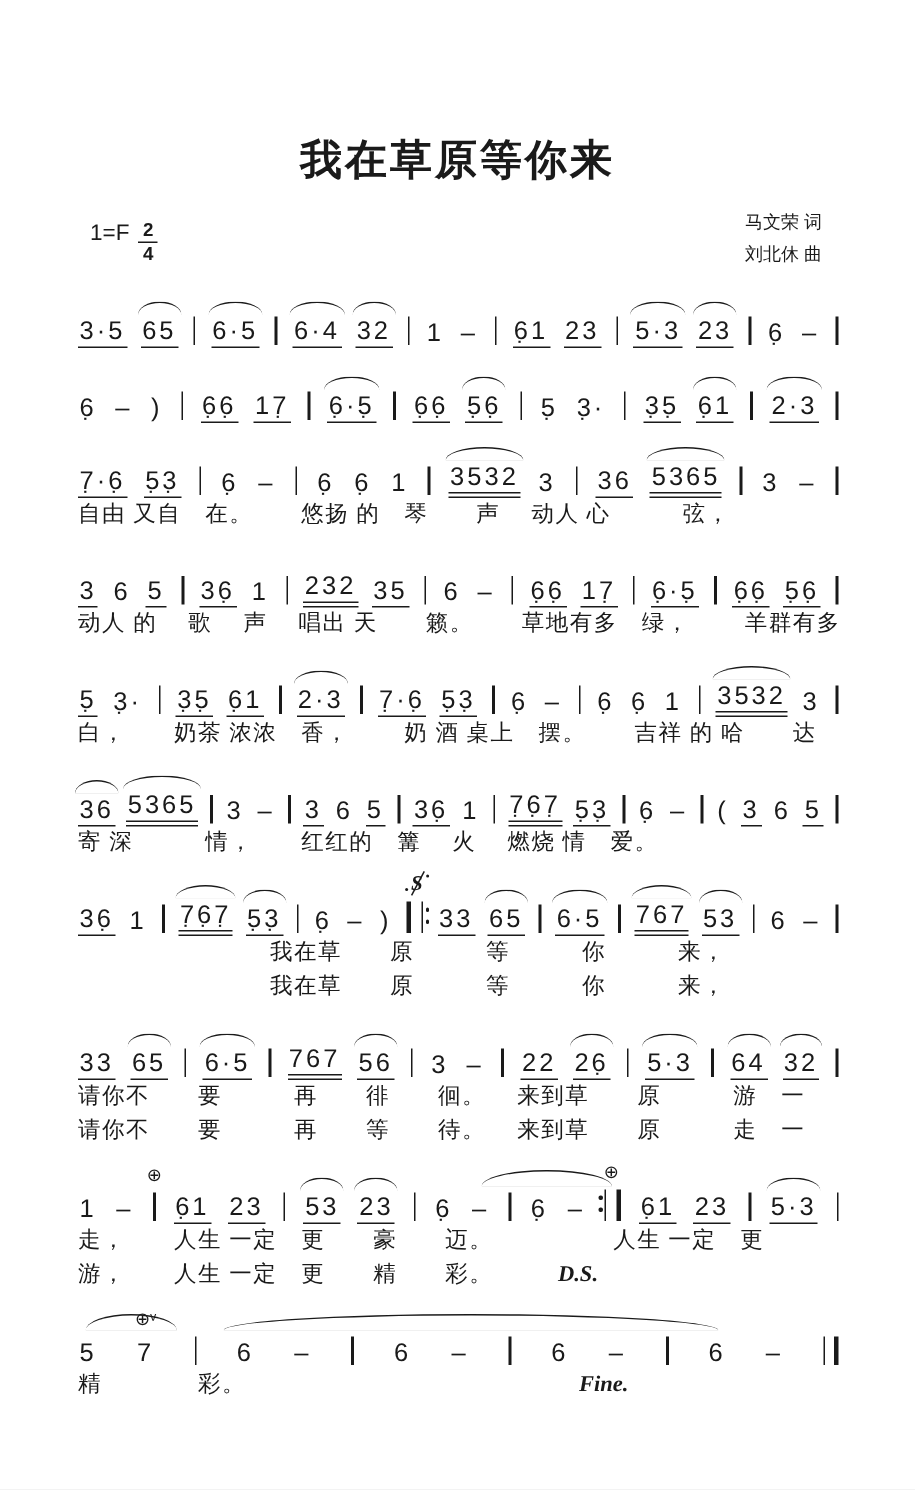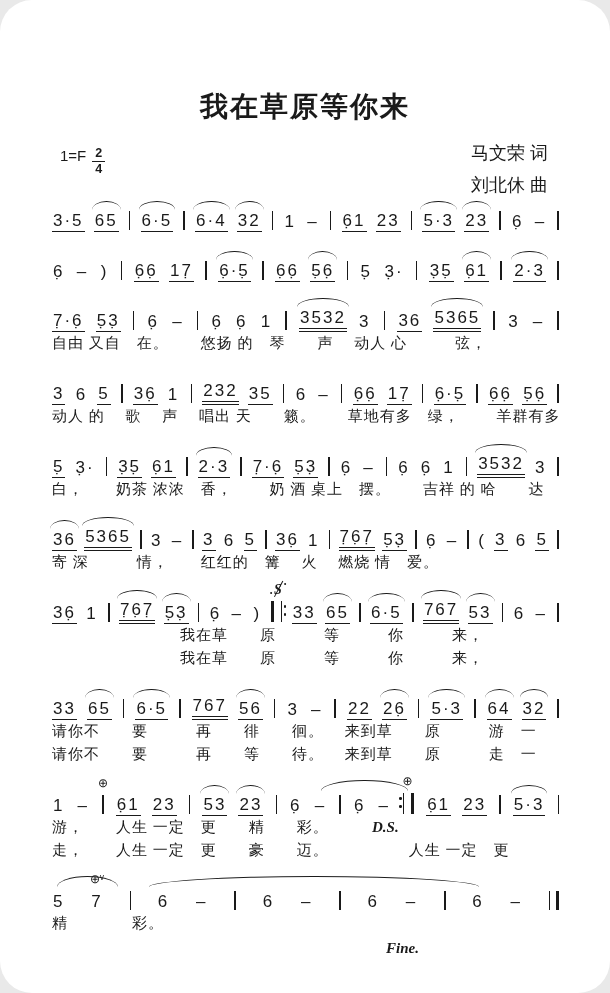--- a/index.html
+++ b/index.html
@@ -3,37 +3,36 @@
 <meta charset="utf-8">
 <style>
   html,body{margin:0;padding:0;background:#e9e9e9;}
   .page{
     position:relative;
     width:610px;height:993px;
     background:#ffffff;
     font-family:"Liberation Sans",sans-serif;
     color:#1a1a1a;
     overflow:hidden;
-    border-radius:32px;
   }
   
   .title{
     position:absolute;top:88px;left:0;width:100%;
     text-align:center;font-size:28px;font-weight:bold;letter-spacing:2px;
   }
   .keyrow{
     position:absolute;top:147px;left:60px;
     font-size:15px;display:flex;align-items:flex-start;gap:6px;
   }
   .ts{display:inline-flex;flex-direction:column;font-size:12.5px;font-weight:bold;line-height:1;}
   .tsnum{border-bottom:1.3px solid #1a1a1a;padding:0 3px 1px;text-align:center;}
   .tsden{padding-top:1px;text-align:center;}
   .credits{
     position:absolute;top:138px;right:62px;
-    font-size:18px;text-align:left;line-height:1.75;
+    font-size:12px;text-align:left;line-height:1.75;
   }
   
   .score{position:absolute;top:192px;left:52px;width:508px;}
   .system{margin-bottom:10px;}
   .mrow{
     position:relative;
     display:flex;justify-content:space-between;align-items:flex-end;
     padding-top:16px;height:24px;
     font-size:17px;letter-spacing:2px;white-space:nowrap;
   }
@@ -72,21 +71,21 @@
   .lrow{
     position:relative;height:23px;line-height:23px;
     font-family:"Liberation Serif",serif;font-size:15px;
     white-space:pre;letter-spacing:1px;
   }
   .mark{
     position:absolute;top:0;
     font-family:"Liberation Serif",serif;font-weight:bold;font-style:italic;font-size:15px;letter-spacing:0;
   }
   .mark-ds{left:320px;}
-  .mark-fine{left:334px;margin-top:25px;}
+  .mark-fine{left:334px;}
 </style>
 </head>
 <body>
 
 <div class="page">
   <div class="title">我在草原等你来</div>
 
   <div class="keyrow">
     <span>1=F</span>
     <span class="ts">
@@ -331,22 +330,22 @@
             <span class="rdots"></span>
             <span class="above">⊕</span>
           </span>
           <span class="note u1">6̣1</span>
           <span class="note u1">23</span>
           <span class="bl bl-s"></span>
           <span class="note u1 slur">5·3</span>
           <span class="bl bl-s"></span>
           <i class="arc a9"></i>
         </div>
+        <div class="lrow">走，　　人生 一定　更　　豪　　迈。　　　　　人生 一定　更</div>
         <div class="lrow">游，　　人生 一定　更　　精　　彩。<span class="mark mark-ds">D.S.</span></div>
-        <div class="lrow">走，　　人生 一定　更　　豪　　迈。　　　　　人生 一定　更</div>
       </div>
       <div class="system">
         <div class="mrow">
           <span class="note">5</span>
           <span class="note">7<span class="above">⊕ᵛ</span></span>
           <span class="bl bl-s"></span>
           <span class="note">6</span>
           <span class="note">–</span>
           <span class="bl bl-s"></span>
           <span class="note">6</span>

